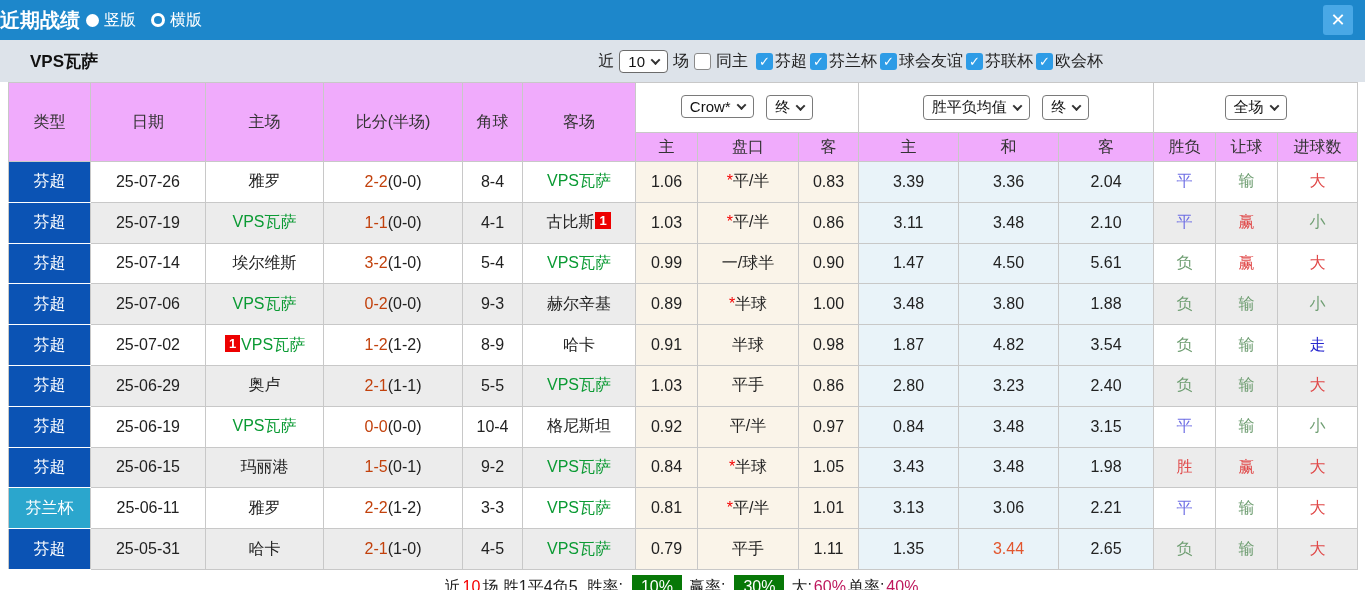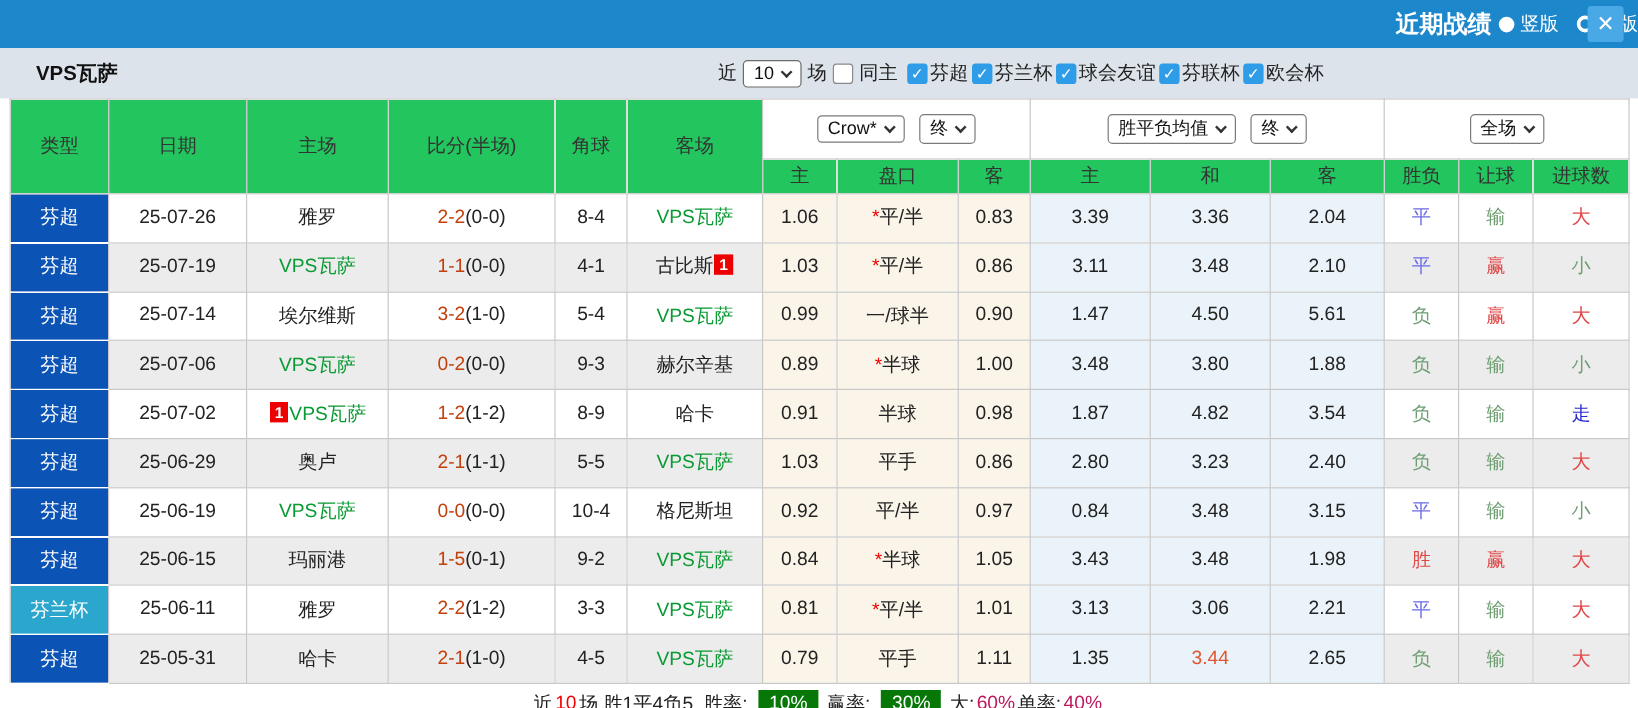--- a/index.html
+++ b/index.html
@@ -1,21 +1,21 @@
 <!DOCTYPE html>
 <html><head>
 <meta charset="utf-8">
 <style>
   * { margin:0; padding:0; box-sizing:border-box; }
   html,body { width:1365px; height:590px; overflow:hidden; background:#fff;
     font-family:"Liberation Sans","DejaVu Sans",sans-serif; color:#222; }
 
   
   .titlebar { position:relative; height:40px; background:#1d87cb; display:flex;
-    align-items:center; justify-content:flex-end; }
+    align-items:center; justify-content:flex-start; }
   .title-group { display:flex; align-items:center; gap:5px; color:#fff; font-size:16px; }
   .title { font-size:20px; font-weight:bold; margin-right:1px; }
   .radio { display:inline-block; border-radius:50%; }
   .radio.filled { width:13px; height:13px; background:#fff; }
   .radio.hollow { width:14px; height:14px; border:3px solid #fff; background:transparent; margin-left:10px; }
   .close-btn { position:absolute; right:12px; top:5px; width:30px; height:30px;
     background:#49a8e6; border-radius:3px; color:#fff; font-size:18px; font-weight:bold;
     display:flex; align-items:center; justify-content:center; cursor:pointer; }
 
   
@@ -32,21 +32,21 @@
     align-items:center; justify-content:center; cursor:pointer; flex:none; }
   .checkbox.unchecked { background:#fff; border:1px solid #8a8a8a; }
   .checkbox.checked { background:#2e9ce6; }
   .check { color:#fff; font-size:13px; font-weight:bold; line-height:1; }
   .cb-group { display:inline-flex; align-items:center; gap:2px; margin-left:3px; }
 
   
   table { border-collapse:collapse; table-layout:fixed; width:1349px; margin-left:8px; }
   th, td { border:1px solid #c8c8c8; text-align:center; font-size:16px; overflow:hidden;
     white-space:nowrap; }
-  thead th { background:#22c55e; font-weight:normal; color:#333; }
+  thead th { background:#f0abfc; font-weight:normal; color:#333; }
   .dd-row th.group { background:#fff; height:30px; }
   .dd-row .sel { border-color:#7a7a7a; margin:12px 4px; }
   .sub-row th { height:29px; }
   tbody tr { height:40.8px; background:#fff; }
   tr.stripe td:not(.crow):not(.wdl):not(.type) { background:#ececec; }
   td.type { background:#0b53b4; color:#fff; border-color:#fff #c8c8c8; }
   td.type.cup { background:#2ba6cd; }
   td.crow { background:#faf4e9; }
   td.wdl { background:#e9f3f9;margin-left:24px; }
   .vps { color:#0a9a33; }

